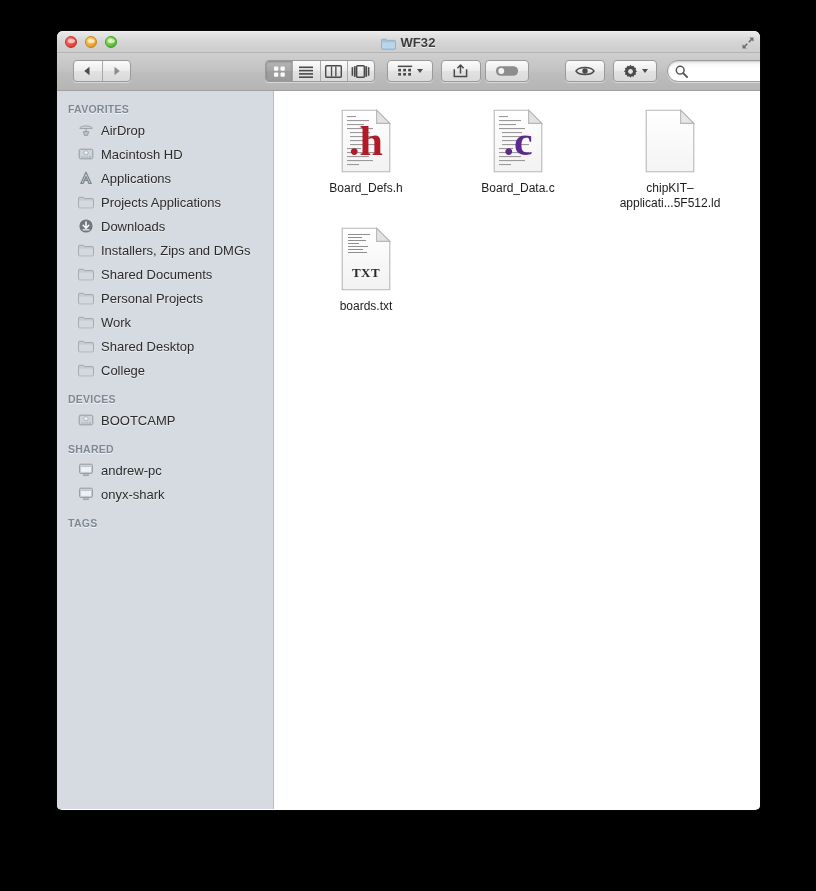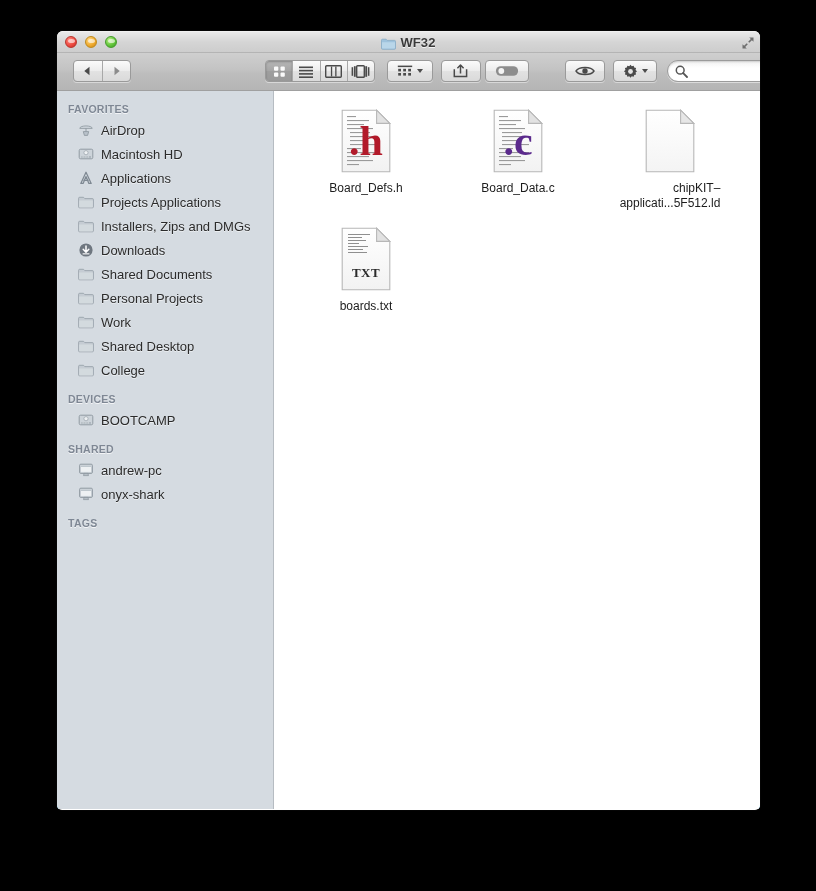--- a/index.html
+++ b/index.html
@@ -259,21 +259,21 @@
     width: 64px;
     height: 66px;
     display: flex;
     align-items: flex-start;
     justify-content: center;
   }
   .file-name {
     margin-top: 6px;
     font-size: 12px;
     color: #1c1c1c;
-    text-align: right;
+    text-align: center;
     line-height: 15px;
     max-width: 130px;
     word-break: break-word;
   }
 
   
   .doc {
     position: relative;
     width: 50px;
     height: 64px;
@@ -461,37 +461,37 @@
             <svg width="16" height="13" viewBox="0 0 16 13">
               <path d="M0.6 2.3 a1 1 0 0 1 1 -1 h3.9 l1.3 1.3 h7.6 a1 1 0 0 1 1 1 v7.2 a1 1 0 0 1 -1 1 h-12.8 a1 1 0 0 1 -1 -1 z" fill="#c5ccd3" stroke="#939da6" stroke-width="0.8"></path>
               <path d="M1.1 4.6 h13.8 v6.2 a0.8 0.8 0 0 1 -0.8 0.8 h-12.2 a0.8 0.8 0 0 1 -0.8 -0.8 z" fill="#d3dade"></path>
             </svg>
           </span>
           <span class="sb-label">Projects Applications</span>
         </div>
 
         <div class="sb-item">
           <span class="sb-icon">
-            <svg width="16" height="13" viewBox="0 0 16 13">
-              <path d="M0.6 2.3 a1 1 0 0 1 1 -1 h3.9 l1.3 1.3 h7.6 a1 1 0 0 1 1 1 v7.2 a1 1 0 0 1 -1 1 h-12.8 a1 1 0 0 1 -1 -1 z" fill="#c5ccd3" stroke="#939da6" stroke-width="0.8"></path>
-              <path d="M1.1 4.6 h13.8 v6.2 a0.8 0.8 0 0 1 -0.8 0.8 h-12.2 a0.8 0.8 0 0 1 -0.8 -0.8 z" fill="#d3dade"></path>
-            </svg>
-          </span>
-          <span class="sb-label">Installers, Zips and DMGs</span>
-        </div>
-
-        <div class="sb-item">
-          <span class="sb-icon">
             <svg width="16" height="16" viewBox="0 0 16 16">
               <circle cx="8" cy="8" r="6.6" fill="#6f7780"></circle>
               <path d="M8 3.9 v5.2 M5.2 7.2 L8 10.2 L10.8 7.2" stroke="#ffffff" stroke-width="1.5" fill="none" stroke-linecap="round" stroke-linejoin="round"></path>
               <rect x="4.6" y="11.3" width="6.8" height="1.1" fill="#ffffff"></rect>
             </svg>
           </span>
           <span class="sb-label">Downloads</span>
+        </div>
+
+        <div class="sb-item">
+          <span class="sb-icon">
+            <svg width="16" height="13" viewBox="0 0 16 13">
+              <path d="M0.6 2.3 a1 1 0 0 1 1 -1 h3.9 l1.3 1.3 h7.6 a1 1 0 0 1 1 1 v7.2 a1 1 0 0 1 -1 1 h-12.8 a1 1 0 0 1 -1 -1 z" fill="#c5ccd3" stroke="#939da6" stroke-width="0.8"></path>
+              <path d="M1.1 4.6 h13.8 v6.2 a0.8 0.8 0 0 1 -0.8 0.8 h-12.2 a0.8 0.8 0 0 1 -0.8 -0.8 z" fill="#d3dade"></path>
+            </svg>
+          </span>
+          <span class="sb-label">Installers, Zips and DMGs</span>
         </div>
 
 
         <div class="sb-item">
           <span class="sb-icon">
             <svg width="16" height="13" viewBox="0 0 16 13">
               <path d="M0.6 2.3 a1 1 0 0 1 1 -1 h3.9 l1.3 1.3 h7.6 a1 1 0 0 1 1 1 v7.2 a1 1 0 0 1 -1 1 h-12.8 a1 1 0 0 1 -1 -1 z" fill="#c5ccd3" stroke="#939da6" stroke-width="0.8"></path>
               <path d="M1.1 4.6 h13.8 v6.2 a0.8 0.8 0 0 1 -0.8 0.8 h-12.2 a0.8 0.8 0 0 1 -0.8 -0.8 z" fill="#d3dade"></path>
             </svg>
           </span>

